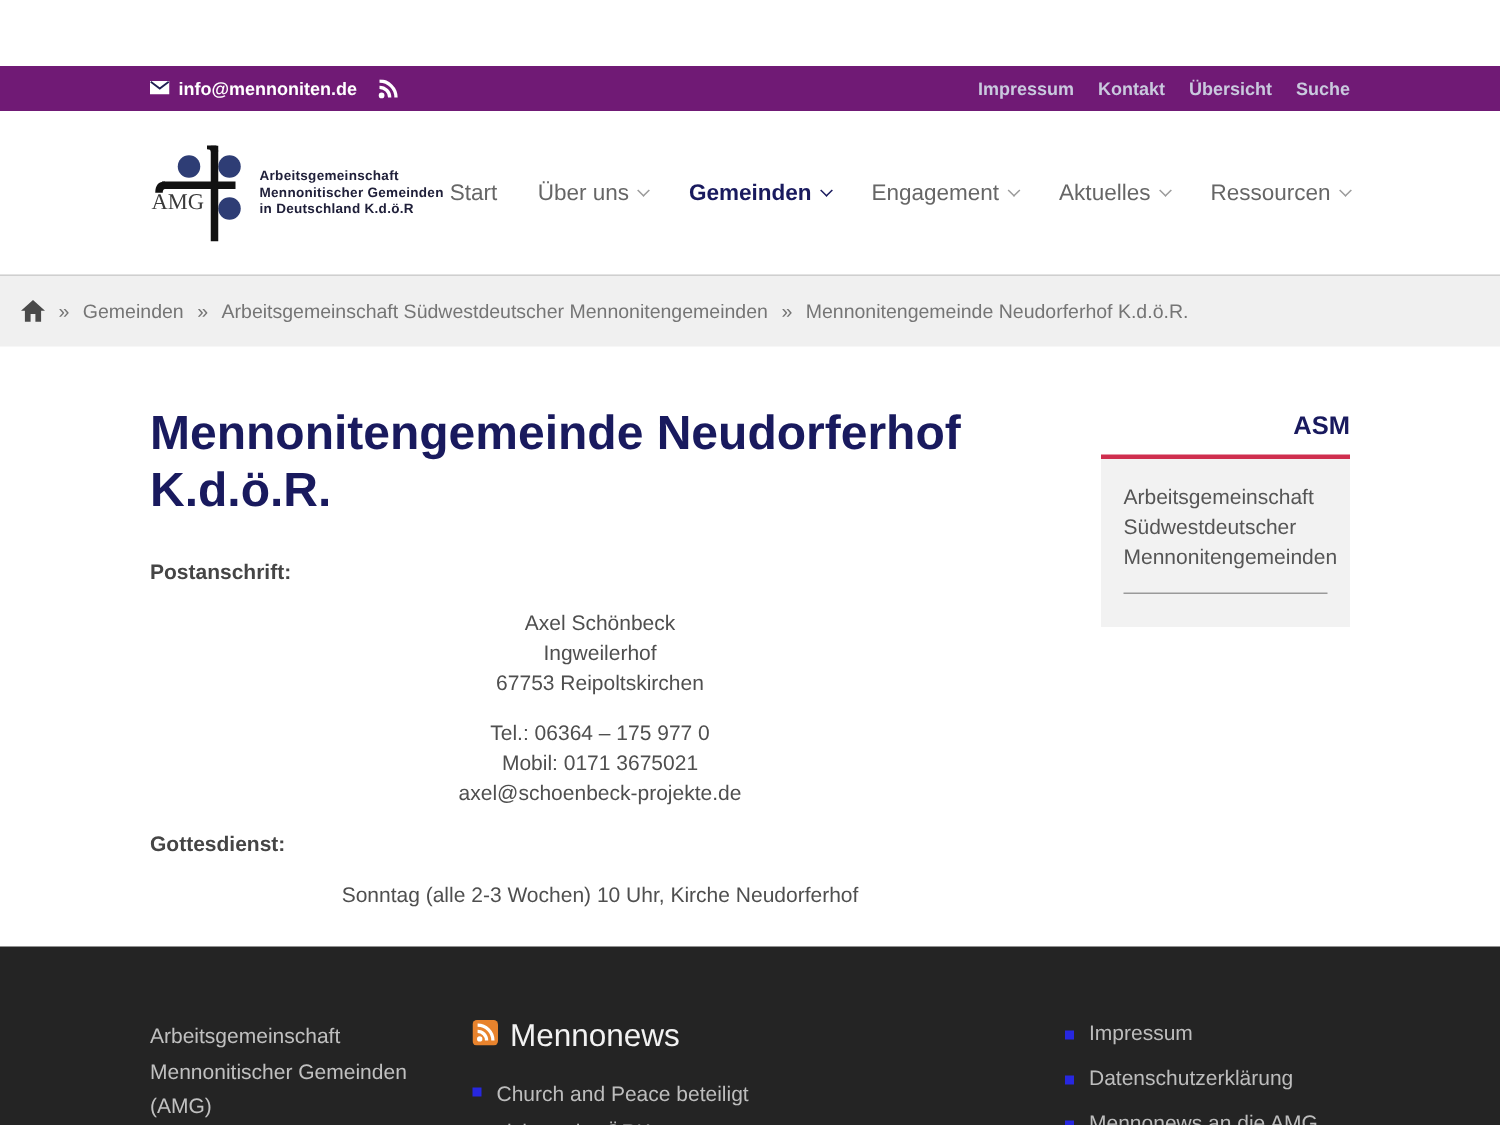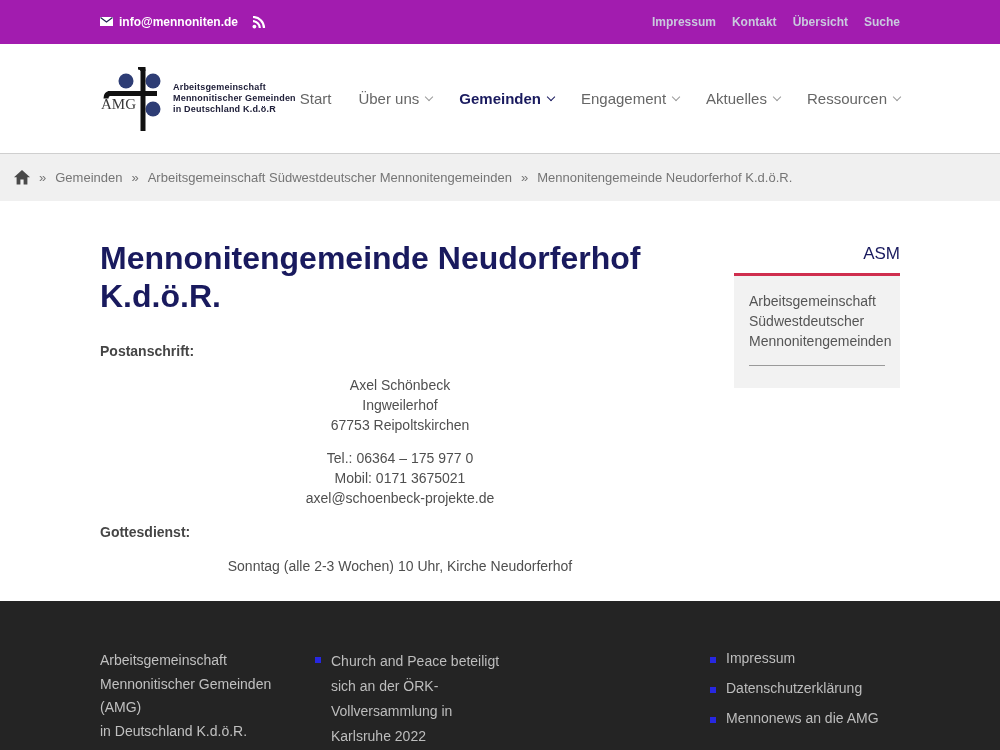--- a/index.html
+++ b/index.html
@@ -2,21 +2,21 @@
 <html><head>
 <meta charset="utf-8">
 <style>
   * { box-sizing: border-box; margin: 0; padding: 0; }
   html, body { width: 1000px; height: 750px; overflow: hidden; }
   body { font-family: "Liberation Sans", "DejaVu Sans", sans-serif; background: #fff; }
   a { text-decoration: none; color: inherit; cursor: pointer; }
   .container { width: 800px; margin: 0 auto; }
 
   
-  .topbar { height: 44px; background: #a21caf; }
+  .topbar { height: 30px; background: #701a75; margin-top: 44px; }
   .topbar-inner { display: flex; align-items: center; height: 100%; font-size: 12px; }
   .topbar-email { color: #ffffff; font-weight: 700; display: flex; align-items: center; gap: 6px; }
   .topbar-rss { margin-left: 14px; display: flex; align-items: center; }
   .topbar-links { margin-left: auto; display: flex; gap: 16px; }
   .topbar-links a { color: #c9c9de; font-weight: 700; }
 
   
   .header { height: 109px; background: #fff; }
   .header-inner { display: flex; align-items: center; justify-content: space-between; height: 100%; }
   .logo { display: flex; align-items: center; }
@@ -35,21 +35,21 @@
   .main-section { height: 400px; padding-top: 38px; }
   .main-cols { display: flex; gap: 34px; }
   .content-col { flex: 1; }
   h1 { font-size: 32px; line-height: 38px; font-weight: 700; color: #191a5e; margin-bottom: 28px; max-width: 610px; }
   .label { font-size: 14px; font-weight: 700; color: #454545; margin-bottom: 16px; }
   .para { font-size: 14px; color: #4f4f4f; line-height: 20px; margin-bottom: 13px; text-align: center; }
   .para.last { margin-bottom: 16px; }
 
   
   .sidebar { width: 166px; flex: 0 0 166px; }
-  .widget-title { font-size: 17px; font-weight: 400; color: #191a5e; text-align: right; margin: 5px 0 9px; }
+  .widget-title { font-size: 17px; font-weight: 700; color: #191a5e; text-align: right; margin: 5px 0 9px; }
   .red-line { height: 3px; background: #cf2e4e; }
   .widget-box { background: #f2f2f2; padding: 15px 15px 22px; }
   .widget-box a { display: block; font-size: 14px; line-height: 20px; color: #555; padding-bottom: 14px; border-bottom: 1px solid #9a9a9a; }
 
   
   .footer { height: 167px; background: #242424; padding-top: 48px; overflow: hidden; }
   .footer-grid { display: grid; grid-template-columns: 185px 195px 140px 190px; column-gap: 30px; }
   .about-line { font-size: 14px; line-height: 23.5px; color: #c0c0c0; }
   .news-title { display: flex; align-items: center; gap: 8px; font-size: 21px; font-weight: 500; color: #f2f2f2; margin-bottom: 14px; }
   ul.blist { list-style: none; }
@@ -180,20 +180,31 @@
 
 <footer class="footer">
   <div class="container footer-grid">
     <div>
       <div class="about-line">Arbeitsgemeinschaft</div>
       <div class="about-line">Mennonitischer Gemeinden</div>
       <div class="about-line">(AMG)</div>
       <div class="about-line">in Deutschland K.d.ö.R.</div>
     </div>
     <div>
+      <div class="news-title">
+        <span>
+          <svg width="17" height="17" viewBox="0 0 17 17">
+              <rect width="17" height="17" rx="3" fill="#e8832d"></rect>
+              <circle cx="4.8" cy="12.6" r="1.8" fill="#fff"></circle>
+              <path d="M3.4,7.6 a6,6 0 0 1 6,6" stroke="#fff" stroke-width="2.2" fill="none"></path>
+              <path d="M3.4,3.4 a10.2,10.2 0 0 1 10.2,10.2" stroke="#fff" stroke-width="2.2" fill="none"></path>
+            </svg>
+        </span>
+        <a>Mennonews</a>
+      </div>
       <ul class="blist news-list">
         <li><a>Church and Peace beteiligt sich an der ÖRK-Vollversammlung in Karlsruhe 2022</a></li>
       </ul>
     </div>
     <div></div>
     <div>
       <ul class="blist flinks">
         <li><a>Impressum</a></li>
         <li><a>Datenschutzerklärung</a></li>
         <li><a>Mennonews an die AMG</a></li>

